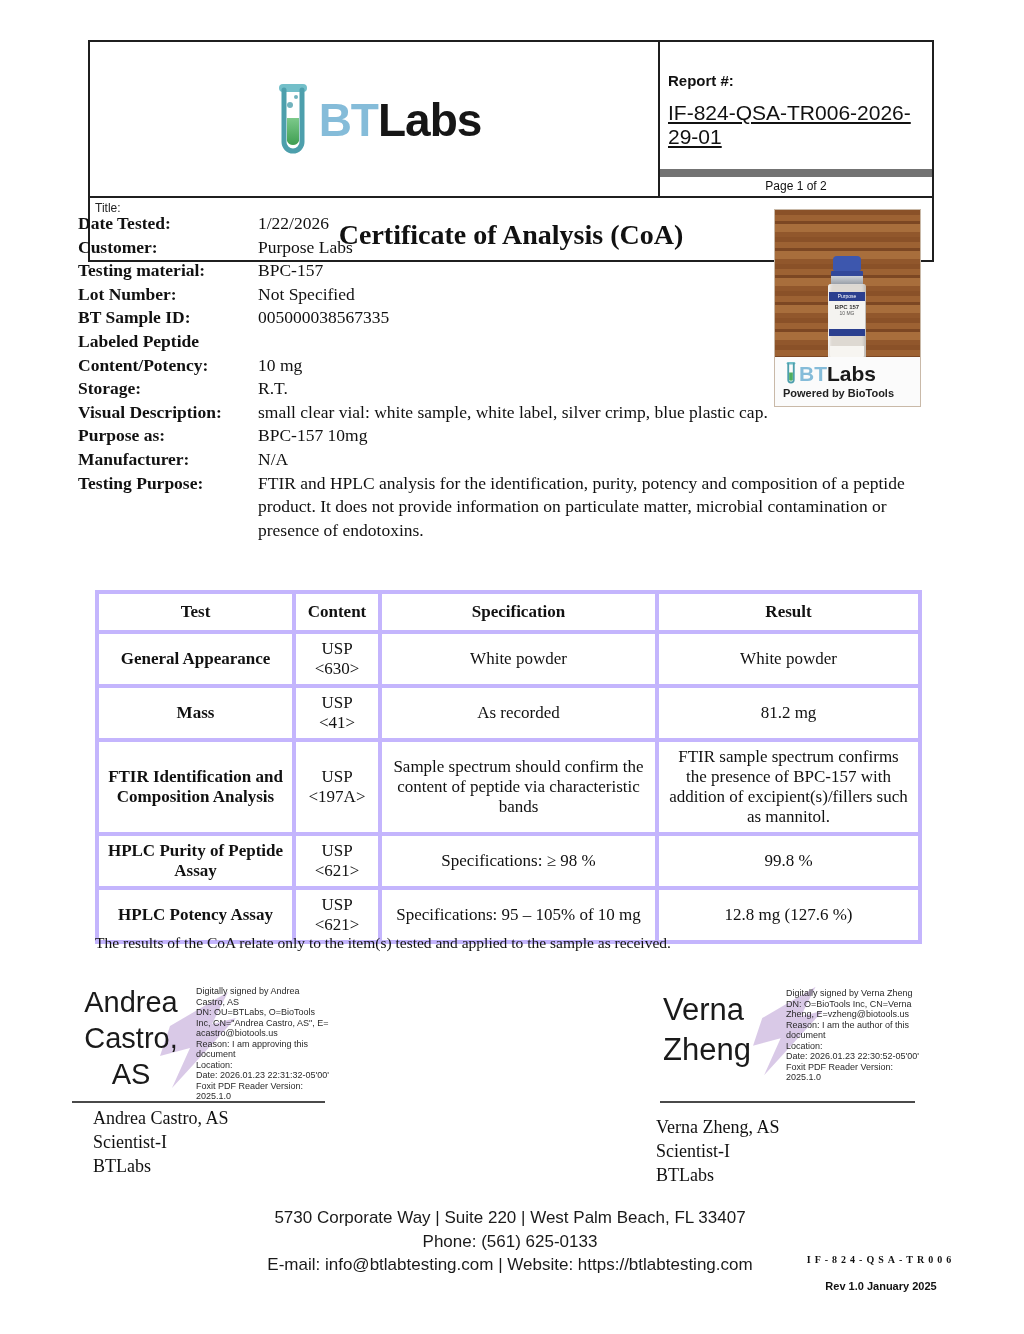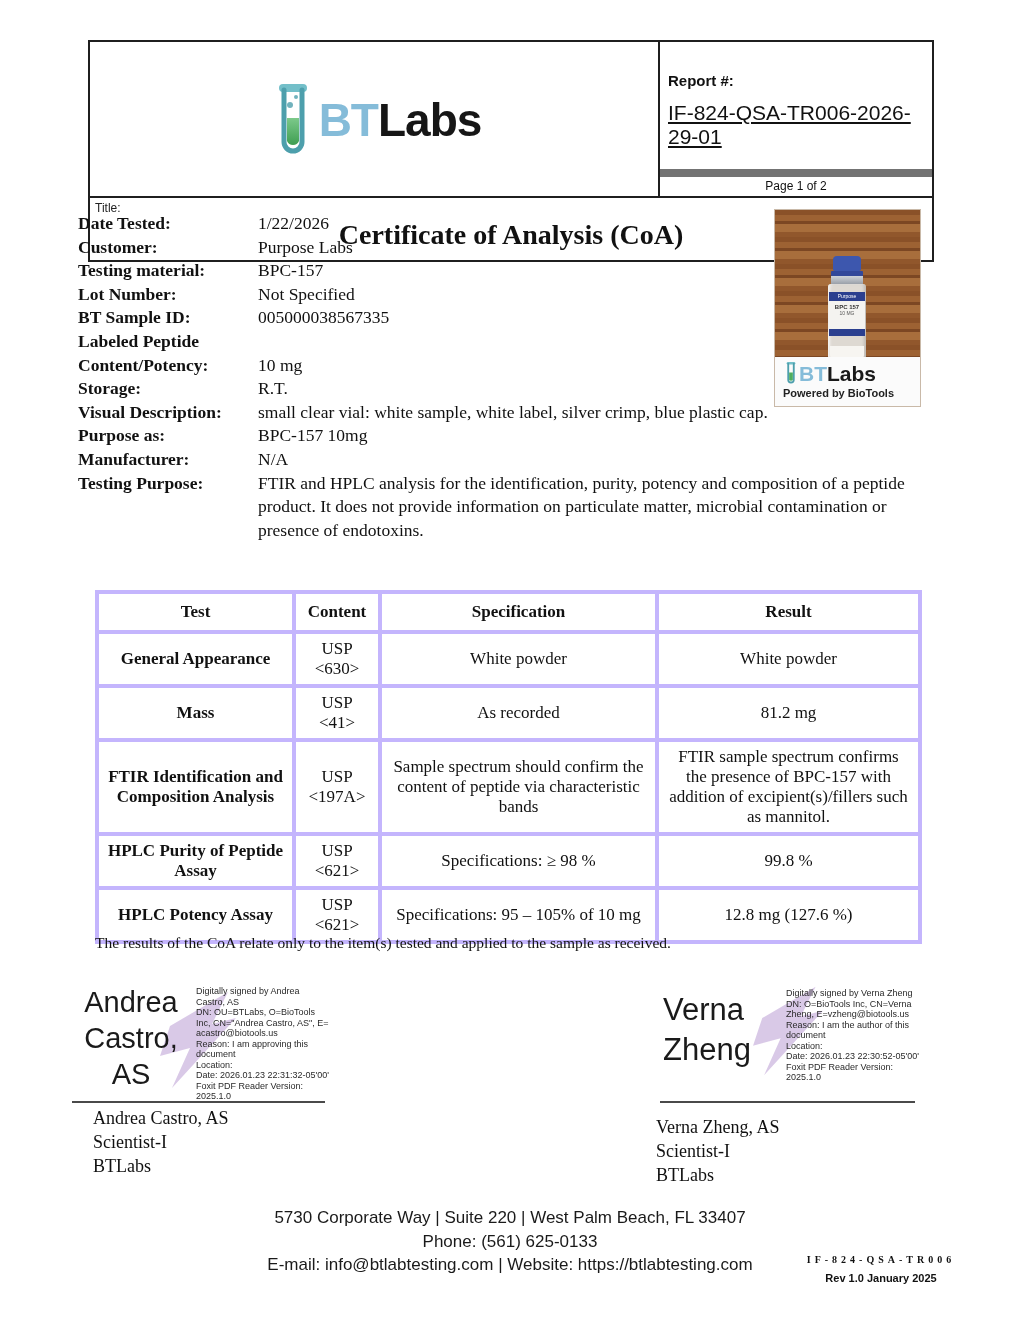--- a/index.html
+++ b/index.html
@@ -76,21 +76,21 @@
   .line-right { left:660px; top:1101px; width:255px; }
   .sig-printed { position:absolute; font-size:18px; line-height:24px; }
   .printed-left { left:93px; top:1106px; }
   .printed-right { left:656px; top:1106px;margin-top:9px; }
 
   
   .footer { position:absolute; left:0; top:1206px; width:1020px; text-align:center;
     font-family:"Liberation Sans",sans-serif; font-size:17px; line-height:23.5px; color:#1a1a1a; }
   .doc-code-block { position:absolute; right:28px; top:1254px; width:230px; text-align:center; }
   .doc-code { font-size:10px; font-weight:bold; letter-spacing:4px; }
-  .doc-rev { font-family:"Liberation Sans",sans-serif; font-size:11px; font-weight:bold; margin-top:7px; }
+  .doc-rev { font-family:"Liberation Sans",sans-serif; font-size:11px; font-weight:bold; margin-top:15px; }
 </style>
 </head>
 <body>
 
 <div class="page">
 
   <div class="hdr">
     <div class="hdr-top">
       <div class="hdr-logo">
         <div class="logo-wrap">

